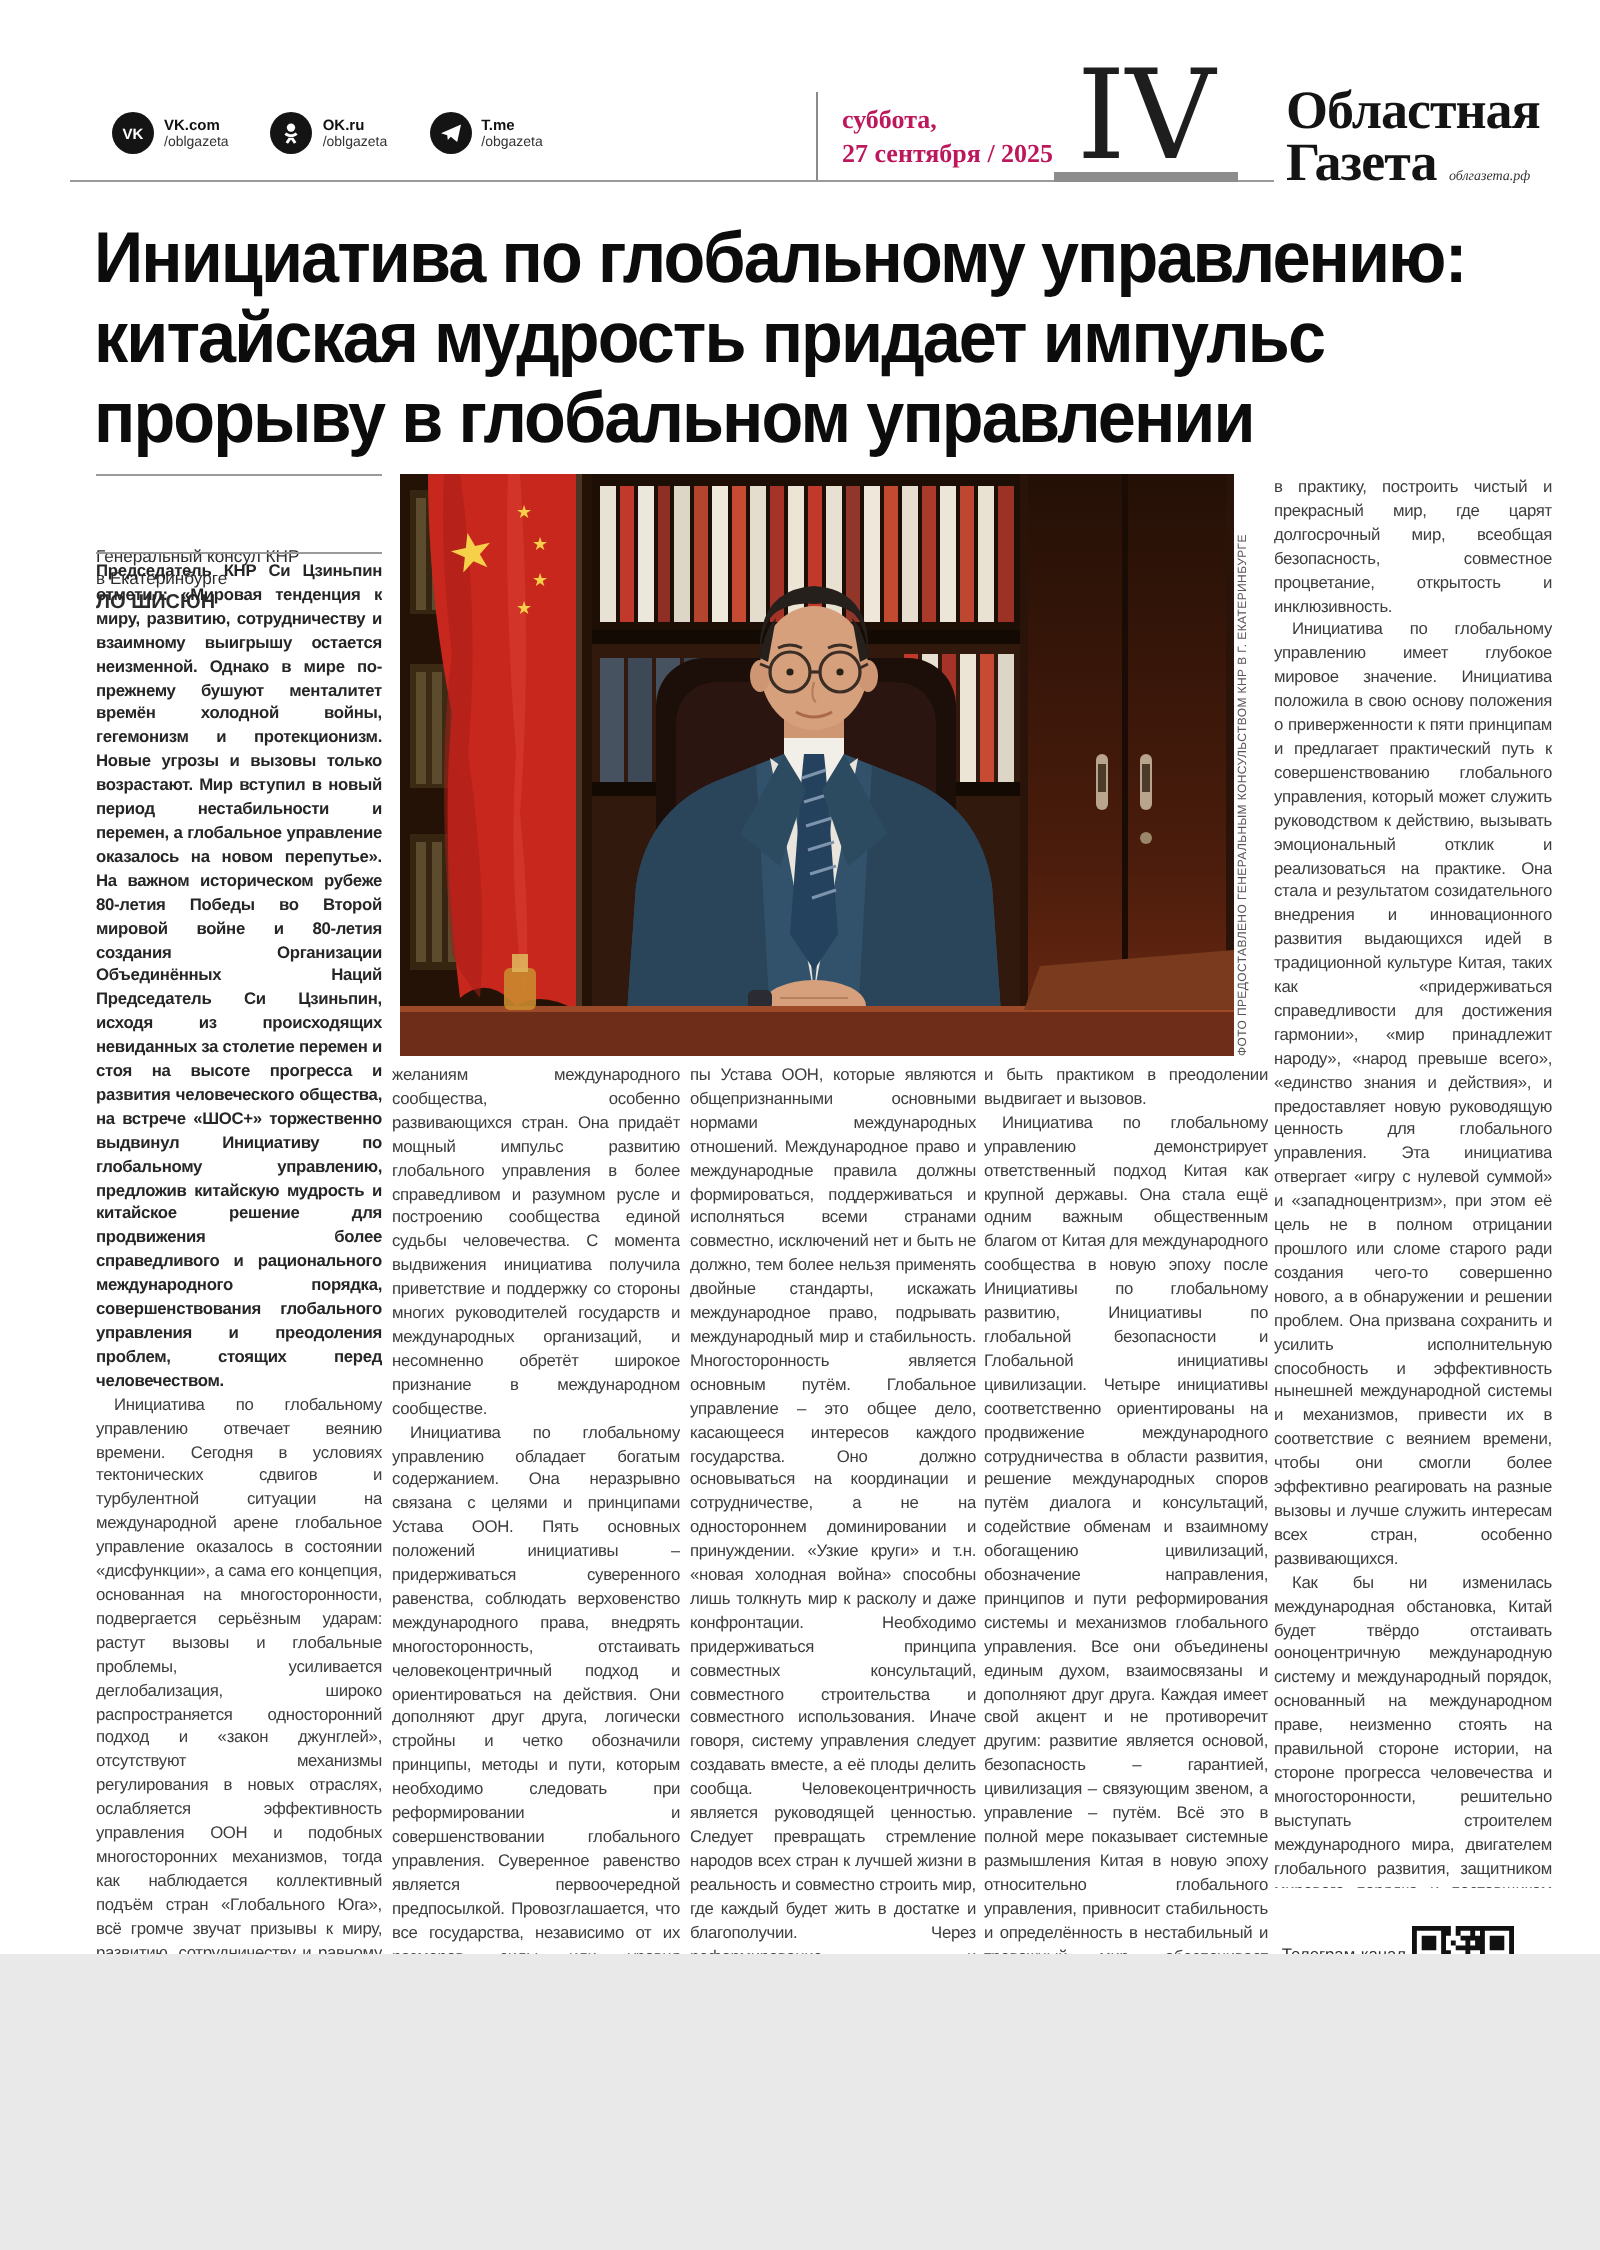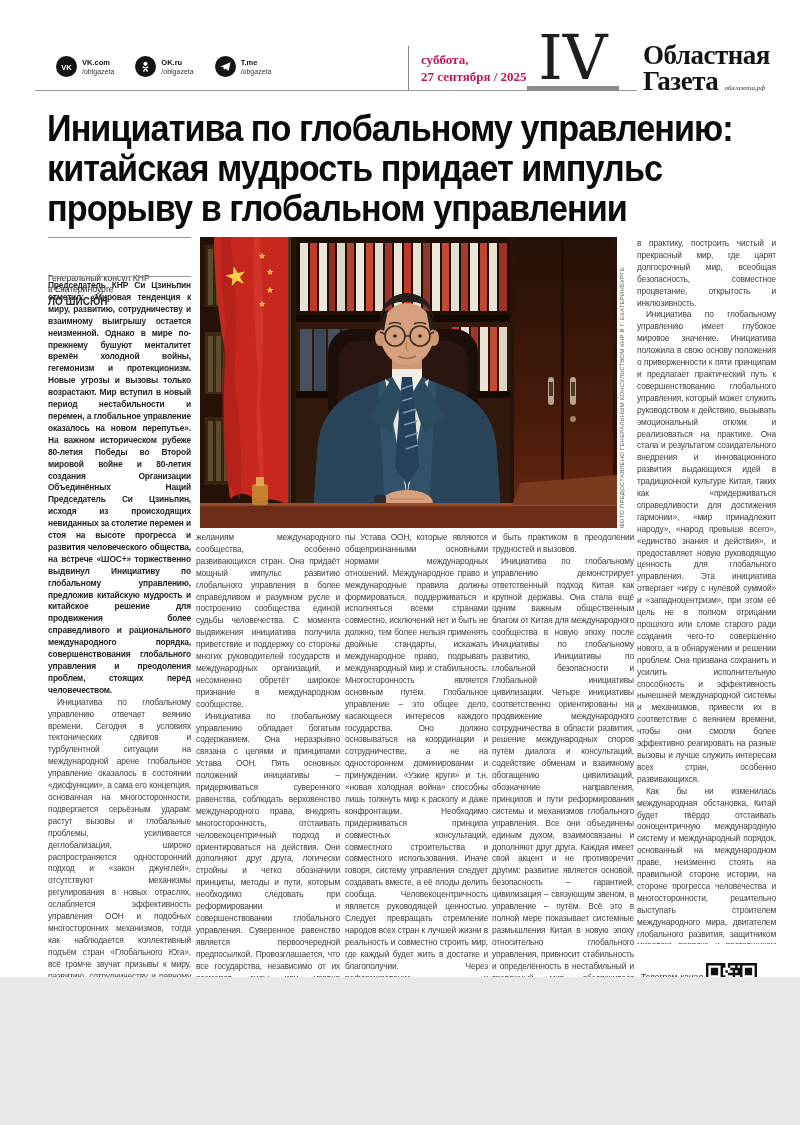--- a/index.html
+++ b/index.html
@@ -287,21 +287,21 @@
       <p class="indent">Инициатива по глобальному управлению отвечает веянию времени. Сегодня в условиях тектонических сдвигов и турбулентной ситуации на международной арене глобальное управление оказалось в состоянии «дисфункции», а сама его концепция, основанная на многосторонности, подвергается серьёзным ударам: растут вызовы и глобальные проблемы, усиливается деглобализация, широко распространяется односторонний подход и «закон джунглей», отсутствуют механизмы регулирования в новых отраслях, ослабляется эффективность управления ООН и подобных многосторонних механизмов, тогда как наблюдается коллективный подъём стран «Глобального Юга», всё громче звучат призывы к миру, развитию, сотрудничеству и равному праву голоса. Несоответствие существующей системы глобального управления с нынешними реалиями становится всё более очевидным. В этих условиях Председатель КНР Си Цзиньпин выдвинул Инициативу по глобальному управлению на основе глубокого понимания нынешних глобальных сложностей, сосредоточив внимание на важнейшем вопросе, к которому приковано внимание международного сообщества, а именно: какую систему глобального управления необходимо построить и как реформировать и совершенствовать систему глобального управления. Исходя из концепции поиска согласия при сохранении различий и многостороннего подхода, инициатива призвана продвигать реформирование и совершенствование системы глобального управления в ногу со временем, что отвечает как насущным потребностям современного мира, так и общим</p>
     </div>
   <div class="col col2">
       <p class="">желаниям международного сообщества, особенно развивающихся стран. Она придаёт мощный импульс развитию глобального управления в более справедливом и разумном русле и построению сообщества единой судьбы человечества. С момента выдвижения инициатива получила приветствие и поддержку со стороны многих руководителей государств и международных организаций, и несомненно обретёт широкое признание в международном сообществе.</p>
       <p class="indent">Инициатива по глобальному управлению обладает богатым содержанием. Она неразрывно связана с целями и принципами Устава ООН. Пять основных положений инициативы – придерживаться суверенного равенства, соблюдать верховенство международного права, внедрять многосторонность, отстаивать человекоцентричный подход и ориентироваться на действия. Они дополняют друг друга, логически стройны и четко обозначили принципы, методы и пути, которым необходимо следовать при реформировании и совершенствовании глобального управления. Суверенное равенство является первоочередной предпосылкой. Провозглашается, что все государства, независимо от их размеров, силы или уровня богатства, имеют равное право на участие в процессе глобального управления, принятие решений и использование его результатов. Необходимо продвигать демократизацию международных отношений, повышать представительность и право голоса развивающихся стран. Данное положение предполагает, что система глобального управления должна быть инклюзивной и демократичной. Это принципиально превосходит традиционные западные концепции и модели глобального управления. Верховенство международного права является коренной гарантией. Необходимо твердо отстаивать цели и принци-</p>
     </div>
   <div class="col col3">
       <p class="">пы Устава ООН, которые являются общепризнанными основными нормами международных отношений. Международное право и международные правила должны формироваться, поддерживаться и исполняться всеми странами совместно, исключений нет и быть не должно, тем более нельзя применять двойные стандарты, искажать международное право, подрывать международный мир и стабильность. Многосторонность является основным путём. Глобальное управление – это общее дело, касающееся интересов каждого государства. Оно должно основываться на координации и сотрудничестве, а не на одностороннем доминировании и принуждении. «Узкие круги» и т.н. «новая холодная война» способны лишь толкнуть мир к расколу и даже конфронтации. Необходимо придерживаться принципа совместных консультаций, совместного строительства и совместного использования. Иначе говоря, систему управления следует создавать вместе, а её плоды делить сообща. Человекоцентричность является руководящей ценностью. Следует превращать стремление народов всех стран к лучшей жизни в реальность и совместно строить мир, где каждый будет жить в достатке и благополучии. Через реформирование и совершенствование глобального управления продвигать совместное развитие и общие интересы, укреплять у народов всех стран чувство обретения, счастья и безопасности. Ориентация на действия является ключевым принципом. Глобальное управление требует усиленного применения системного подхода в планировании, координации и продвижении. Необходимо исходить как из текущих, так и из долгосрочных задач, решать практические проблемы у всех членов международного сообщества, особенно у развивающихся стран,</p>
     </div>
   <div class="col col4">
-      <p class="">и быть практиком в преодолении трудностей и вызовов.</p>
+      <p class="">и быть практиком в преодолении выдвигает и вызовов.</p>
       <p class="indent">Инициатива по глобальному управлению демонстрирует ответственный подход Китая как крупной державы. Она стала ещё одним важным общественным благом от Китая для международного сообщества в новую эпоху после Инициативы по глобальному развитию, Инициативы по глобальной безопасности и Глобальной инициативы цивилизации. Четыре инициативы соответственно ориентированы на продвижение международного сотрудничества в области развития, решение международных споров путём диалога и консультаций, содействие обменам и взаимному обогащению цивилизаций, обозначение направления, принципов и пути реформирования системы и механизмов глобального управления. Все они объединены единым духом, взаимосвязаны и дополняют друг друга. Каждая имеет свой акцент и не противоречит другим: развитие является основой, безопасность – гарантией, цивилизация – связующим звеном, а управление – путём. Всё это в полной мере показывает системные размышления Китая в новую эпоху относительно глобального управления, привносит стабильность и определённость в нестабильный и тревожный мир, обеспечивает построение сообщества единой судьбы человечества стратегическим руководством и практическим путём. Китай не только выдвигает инициативы, но и принимает конкретные действия. От совместного строительства «Одного пояса и одного пути» до выработки Инициативы по глобальному управлению, от усиления высокоуровневой и институциональной открытости до продвижения высококачественного развития расширенных БРИКС и ШОС Китай неизменно придерживается истинной многосторонности, стремясь превратить прекрасное видение</p>
     </div>
   <div class="col col5">
       <p class="">в практику, построить чистый и прекрасный мир, где царят долгосрочный мир, всеобщая безопасность, совместное процветание, открытость и инклюзивность.</p>
       <p class="indent">Инициатива по глобальному управлению имеет глубокое мировое значение. Инициатива положила в свою основу положения о приверженности к пяти принципам и предлагает практический путь к совершенствованию глобального управления, который может служить руководством к действию, вызывать эмоциональный отклик и реализоваться на практике. Она стала и результатом созидательного внедрения и инновационного развития выдающихся идей в традиционной культуре Китая, таких как «придерживаться справедливости для достижения гармонии», «мир принадлежит народу», «народ превыше всего», «единство знания и действия», и предоставляет новую руководящую ценность для глобального управления. Эта инициатива отвергает «игру с нулевой суммой» и «западноцентризм», при этом её цель не в полном отрицании прошлого или сломе старого ради создания чего-то совершенно нового, а в обнаружении и решении проблем. Она призвана сохранить и усилить исполнительную способность и эффективность нынешней международной системы и механизмов, привести их в соответствие с веянием времени, чтобы они смогли более эффективно реагировать на разные вызовы и лучше служить интересам всех стран, особенно развивающихся.</p>
       <p class="indent">Как бы ни изменилась международная обстановка, Китай будет твёрдо отстаивать ооноцентричную международную систему и международный порядок, основанный на международном праве, неизменно стоять на правильной стороне истории, на стороне прогресса человечества и многосторонности, решительно выступать строителем международного мира, двигателем глобального развития, защитником мирового порядка и поставщиком общественных благ. Мы будем придерживаться концепции глобального управления «совместные консультации, совместное строительство и совместное использование», идти рука об руку со всеми прогрессивными силами мира, укреплять координацию и обмены, совместно претворять в жизнь Инициативу по глобальному управлению, продвигать систему глобального управления в более справедливое, эффективное и инклюзивное русло, неустанно способствовать построению сообщества единой судьбы человечества.</p>
     </div>
 
   <div class="tg-block">
     <span>Телеграм-канал

